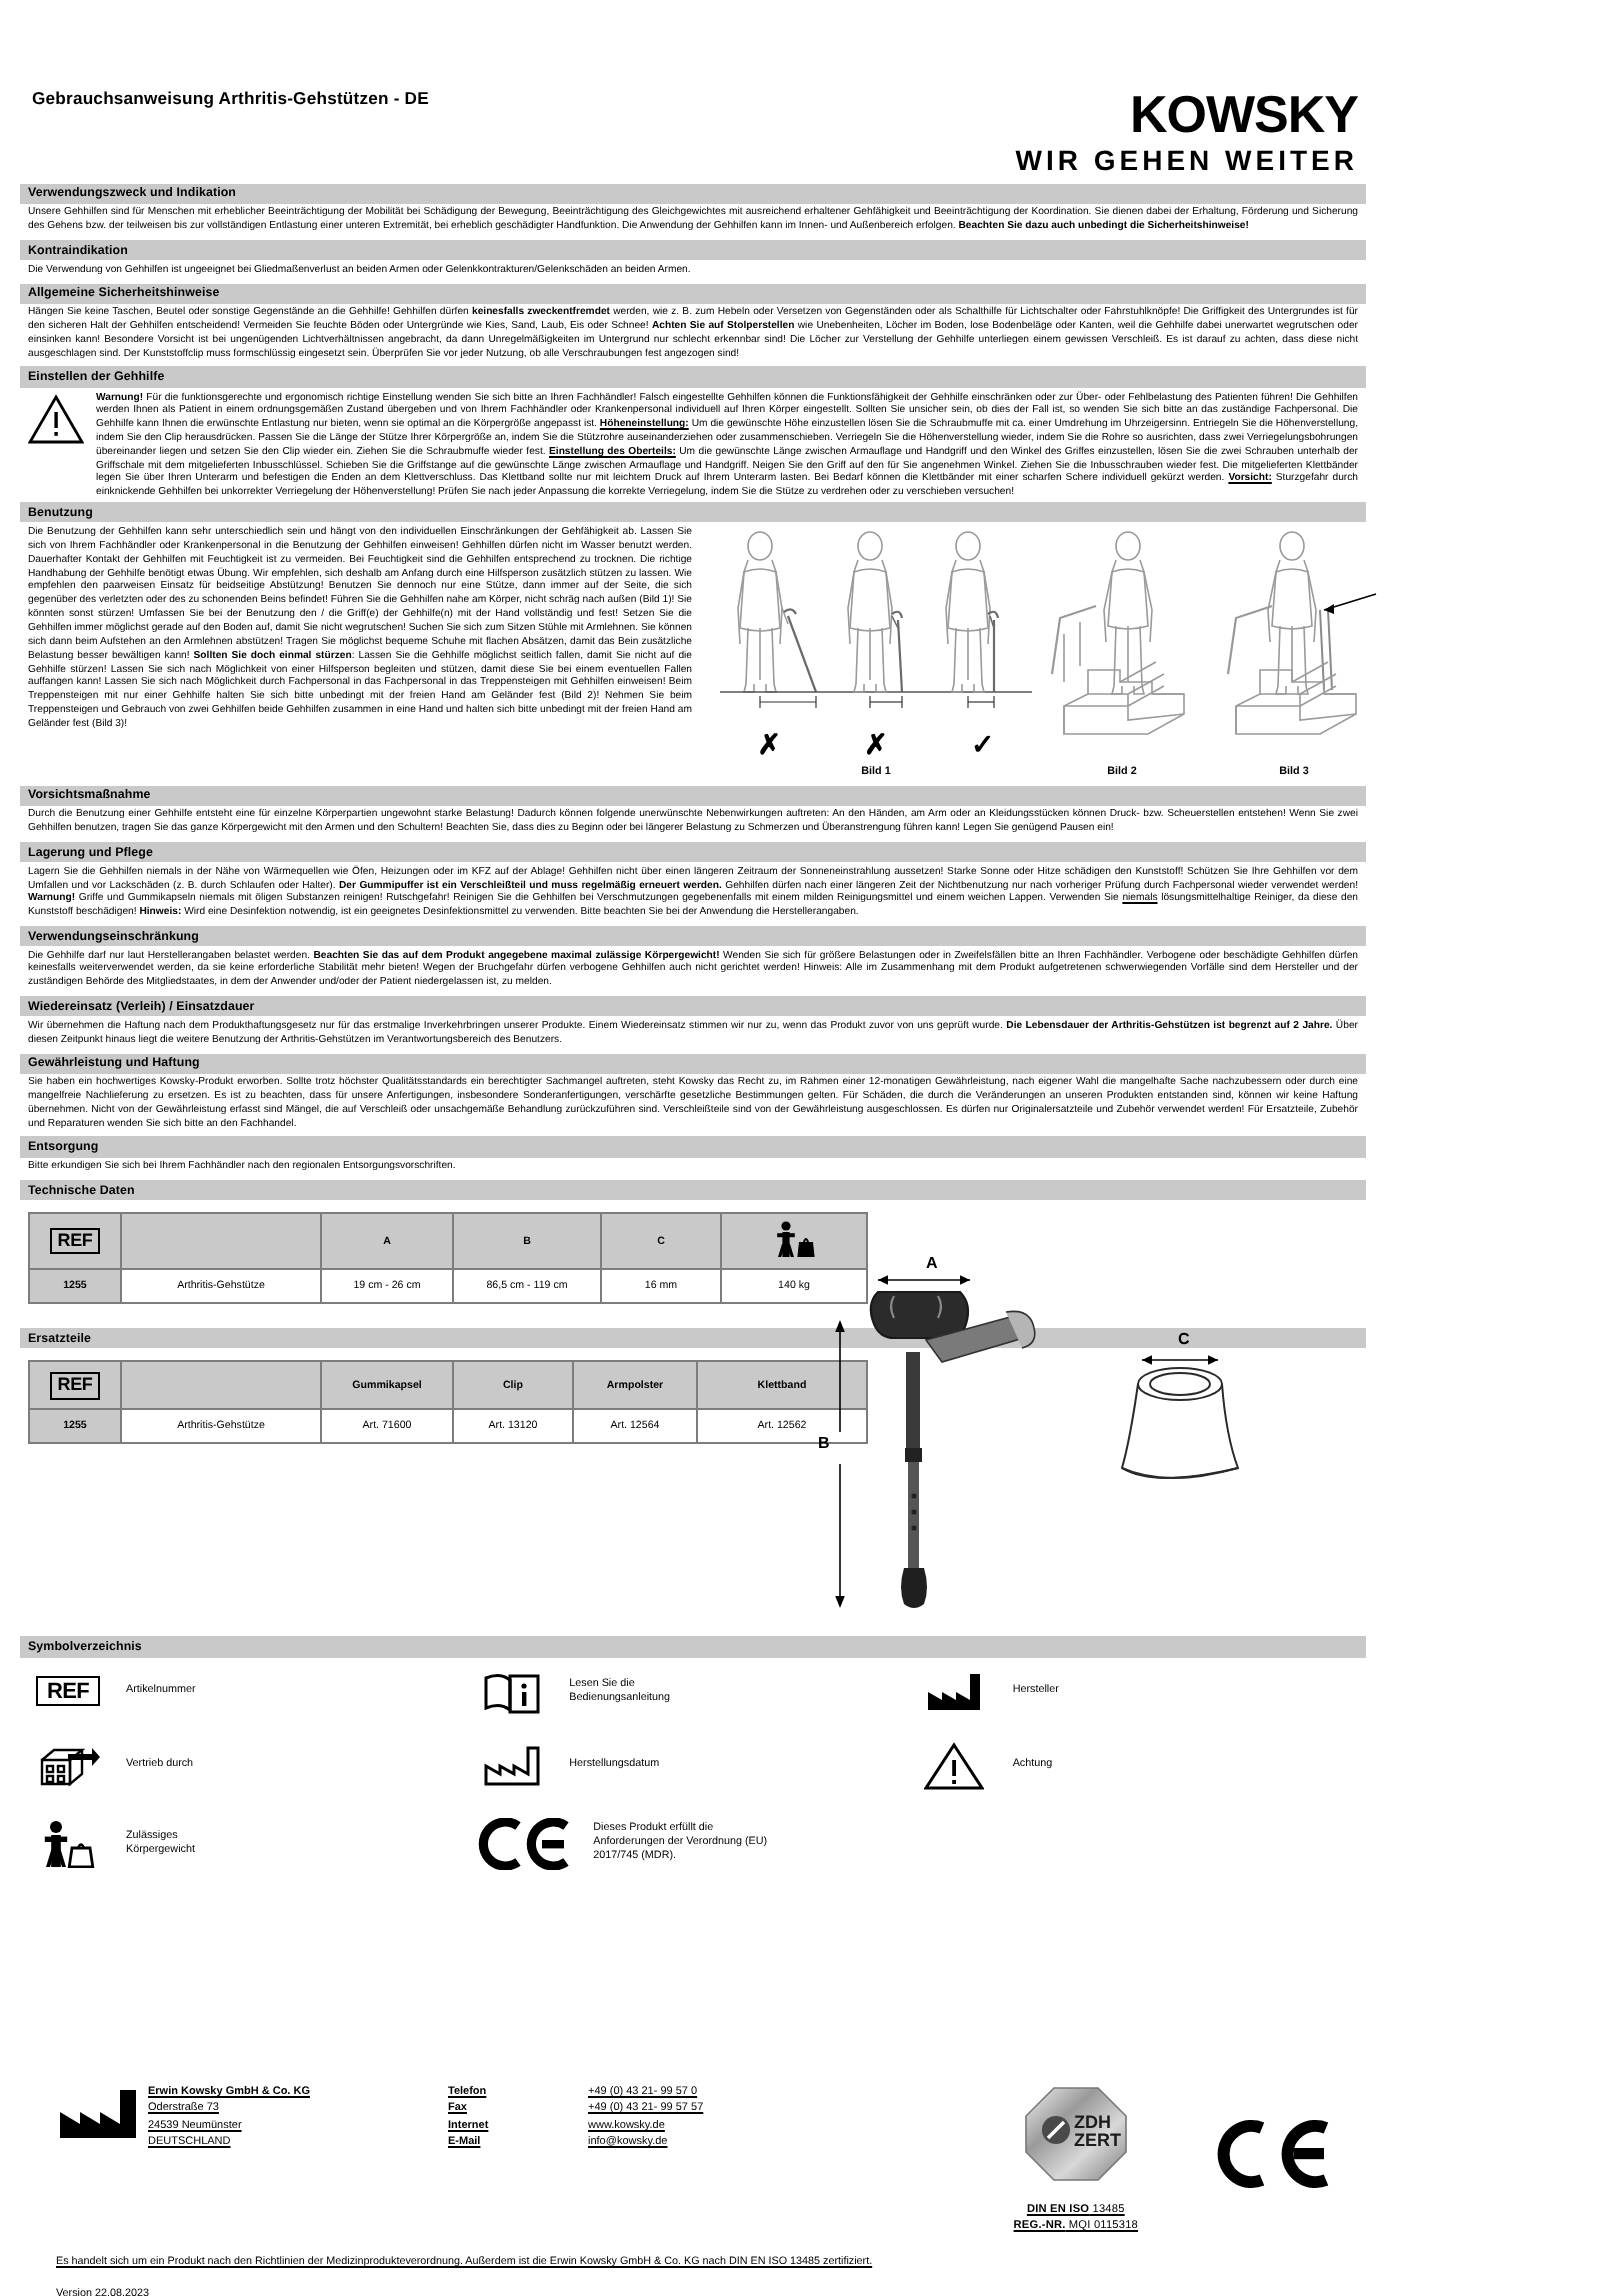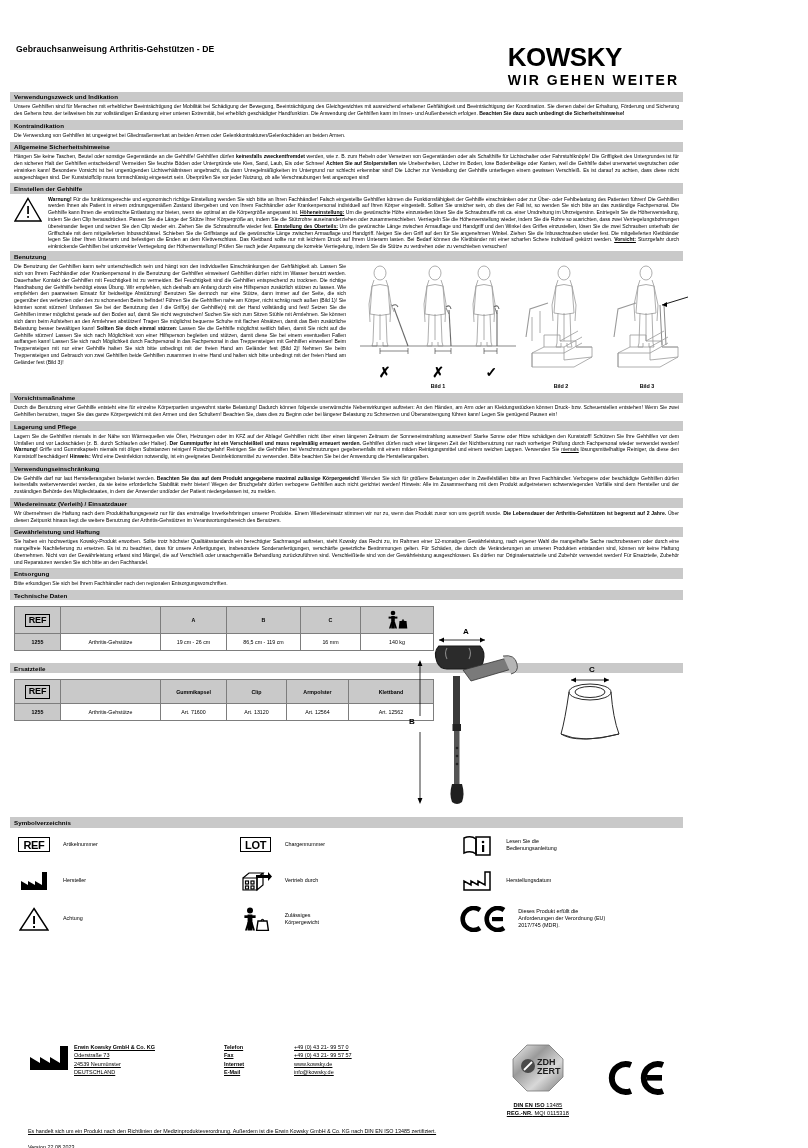--- a/index.html
+++ b/index.html
@@ -10,21 +10,21 @@
     font-family: "Liberation Sans", sans-serif;
     color:#000;
     position:relative;
     overflow:hidden;
   }
   .page { position:absolute; left:0; top:0; width:693px; height:1148px; padding: 30px 10px 0 10px; margin-top: 12px; }
 
   
   .header { display:flex; justify-content:space-between; align-items:flex-start; height:48px; padding: 2px 4px 0 6px;}
   .doc-title { font-size:8.6px; font-weight:bold; letter-spacing:0.1px; }
-  .brand { text-align:left; line-height:1; }
+  .brand { text-align:right; line-height:1; }
   .brand-name { font-size:26px; font-weight:bold; letter-spacing:-0.5px; font-family:"Liberation Sans", sans-serif; }
   .brand-sub { font-size:14px; font-weight:bold; letter-spacing:2.0px; margin-top:3px; }
 
   
   .sec-bar {
     background:#c9c9c9;
     font-size:6.2px; font-weight:bold;
     padding:1.6px 4px 1.6px 4px;
     margin-top:1.5px;
     letter-spacing:0.05px;
@@ -388,26 +388,20 @@
   <div class="sec-bar" style="margin-top:96px">Symbolverzeichnis</div>
   <div class="sym-grid">
 
     <div class="sym">
       <div class="sym-icon">
           <span class="box-sym">REF</span>
         </div>
       <div class="sym-label">Artikelnummer</div>
     </div>
 
-    <div class="sym">
-      <div class="sym-icon">
-          <span class="box-sym">LOT</span>
-        </div>
-      <div class="sym-label">Chargennummer</div>
-    </div>
 
     <div class="sym">
       <div class="sym-icon">
         <svg width="30" height="22" viewBox="0 0 30 22">
           <path d="M2 4 q7 -3 12 1 L14 20 q-5 -4 -12 -1 Z" fill="none" stroke="#000" stroke-width="1.5"></path>
           <rect x="14" y="3" width="14" height="18" fill="none" stroke="#000" stroke-width="1.5"></rect>
           <circle cx="21" cy="8" r="1.3" fill="#000"></circle>
           <rect x="20" y="11" width="2.2" height="7" fill="#000"></rect>
         </svg>
       </div>

